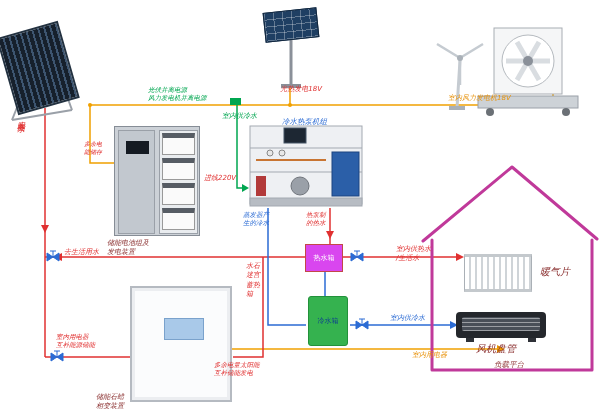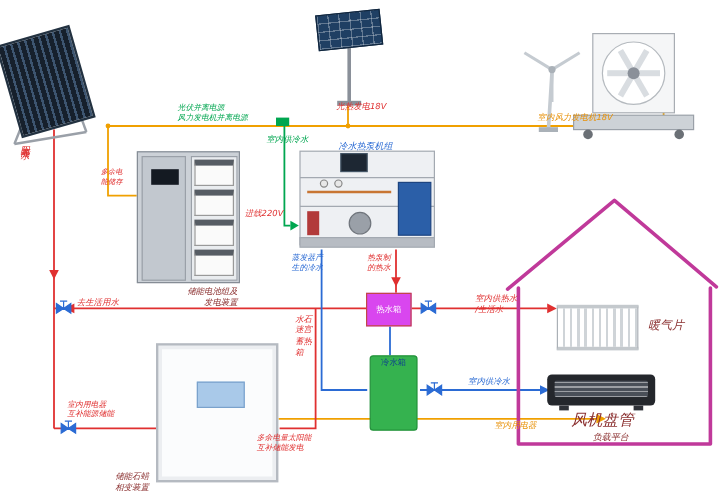--- a/index.html
+++ b/index.html
@@ -21,22 +21,22 @@
   .bat-cab { left:114px; top:126px; width:86px; height:110px; background:#ccd1d7; border:1px solid #868d96; }
   .bat-door { position:absolute; left:3px; top:3px; width:37px; height:104px; background:#c2c8cf; border:1px solid #9aa0a8; }
   .bat-screen { position:absolute; left:7px; top:10px; width:23px; height:13px; background:#141a22; }
   .bat-bay { position:absolute; left:44px; top:3px; width:39px; height:104px; background:#e9ecef; border:1px solid #9aa0a8; padding:2px; }
   .shelf { height:22px; margin-bottom:3px; background:#fafafa; border:1px solid #999; border-top:5px solid #565c64; }
   .big-cab { left:130px; top:286px; width:102px; height:116px; background:#fbfcfd;
     border:2px solid #b5bac1; box-shadow:inset 0 0 0 3px #eceef1; }
   .big-screen { position:absolute; left:32px; top:30px; width:40px; height:22px; background:#a9c9e9; border:1px solid #7aa2cc; }
   .hot-tank { left:305px; top:244px; width:38px; height:28px; background:#d946ef; border:1px solid #c24848;
     color:#fff; font-size:7px; display:flex; align-items:center; justify-content:center; }
-  .cold-tank { left:308px; top:296px; width:40px; height:63px; background:#35b24f; border:1px solid #22913a;
-    border-radius:3px; color:#0d3f8f; font-size:7px; display:flex; justify-content:center; }
+  .cold-tank { left:308px; top:296px; width:40px; height:50px; background:#35b24f; border:1px solid #22913a;
+    border-radius:3px; color:#0d3f8f; font-size:7px; display:flex; align-items:center; justify-content:center; }
   .radiator { left:464px; top:254px; width:68px; height:38px;
     background:repeating-linear-gradient(90deg,#ffffff 0 4px,#cfd4d8 4px 6px);
     border:1px solid #aab0b6; border-top:3px solid #c4c9cd; border-bottom:3px solid #c4c9cd; }
   .fancoil { left:456px; top:312px; width:90px; height:26px; background:#24272c; border-radius:4px; }
   .fc-grille { position:absolute; left:6px; top:5px; width:78px; height:14px; background:#494f58;
     background-image:repeating-linear-gradient(0deg,rgba(255,255,255,.45) 0 1px,transparent 1px 4px); border-radius:2px; }
   .fc-foot { position:absolute; bottom:-4px; width:8px; height:4px; background:#2e3137; }
 </style>
 </head>
 <body>
@@ -188,21 +188,21 @@
   </div>
 
   <div class="lbl red vert" style="left:16px;top:115px;font-size:7.5px">太阳能热水</div>
   <div class="lbl red" style="left:264px;top:85px;width:58px;text-align:right">光热发电18V</div>
   <div class="lbl green" style="left:148px;top:86px;font-size:6.5px">光伏并离电源
 风力发电机并离电源</div>
   <div class="lbl red" style="left:84px;top:140px;font-size:6px">多余电
 能储存</div>
   <div class="lbl green" style="left:222px;top:112px">室内供冷水</div>
   <div class="lbl orange" style="left:448px;top:94px">室内风力发电机18V</div>
-  <div class="lbl maroon" style="left:118px;top:239px;width:80px;text-align:right">储能电池组及
+  <div class="lbl maroon" style="left:107px;top:239px;width:80px;text-align:left">储能电池组及
 发电装置</div>
   <div class="lbl blue" style="left:282px;top:117px;font-size:7.5px">冷水热泵机组</div>
   <div class="lbl red" style="left:204px;top:174px">进线220V</div>
   <div class="lbl blue" style="left:243px;top:211px;font-size:6.5px">蒸发器产
 生的冷水</div>
   <div class="lbl red" style="left:306px;top:211px;font-size:6.5px">热泵制
 的热水</div>
   <div class="lbl red" style="left:64px;top:248px">去生活用水</div>
   <div class="lbl red" style="left:246px;top:262px;width:16px;line-height:1.35">水石
 迷宫
@@ -212,16 +212,16 @@
 互补能源储能</div>
   <div class="lbl maroon" style="left:96px;top:393px">储能石蜡
 相变装置</div>
   <div class="lbl red" style="left:214px;top:361px;font-size:6.5px">多余电量太阳能
 互补储能发电</div>
   <div class="lbl red" style="left:396px;top:245px">室内供热水
 /生活水</div>
   <div class="lbl blue" style="left:390px;top:314px">室内供冷水</div>
   <div class="lbl orange" style="left:412px;top:351px">室内用电器</div>
   <div class="lbl maroon" style="left:540px;top:266px;font-size:10px">暖气片</div>
-  <div class="lbl maroon" style="left:476px;top:343px;font-size:13px">风机盘管</div>
+  <div class="lbl maroon" style="left:476px;top:343px;font-size:10px">风机盘管</div>
   <div class="lbl maroon" style="left:494px;top:360px;font-size:7.5px">负载平台</div>
 
 </div>
 
 </body></html>

